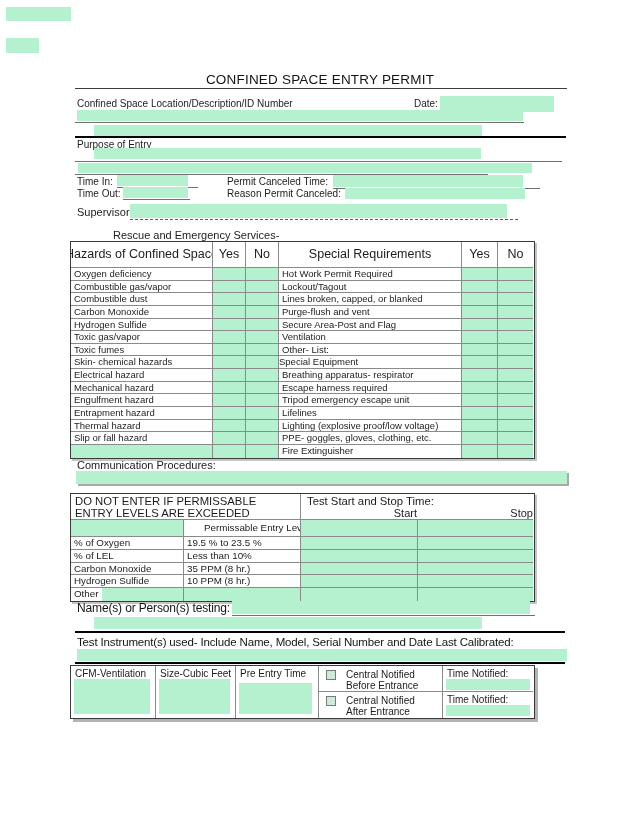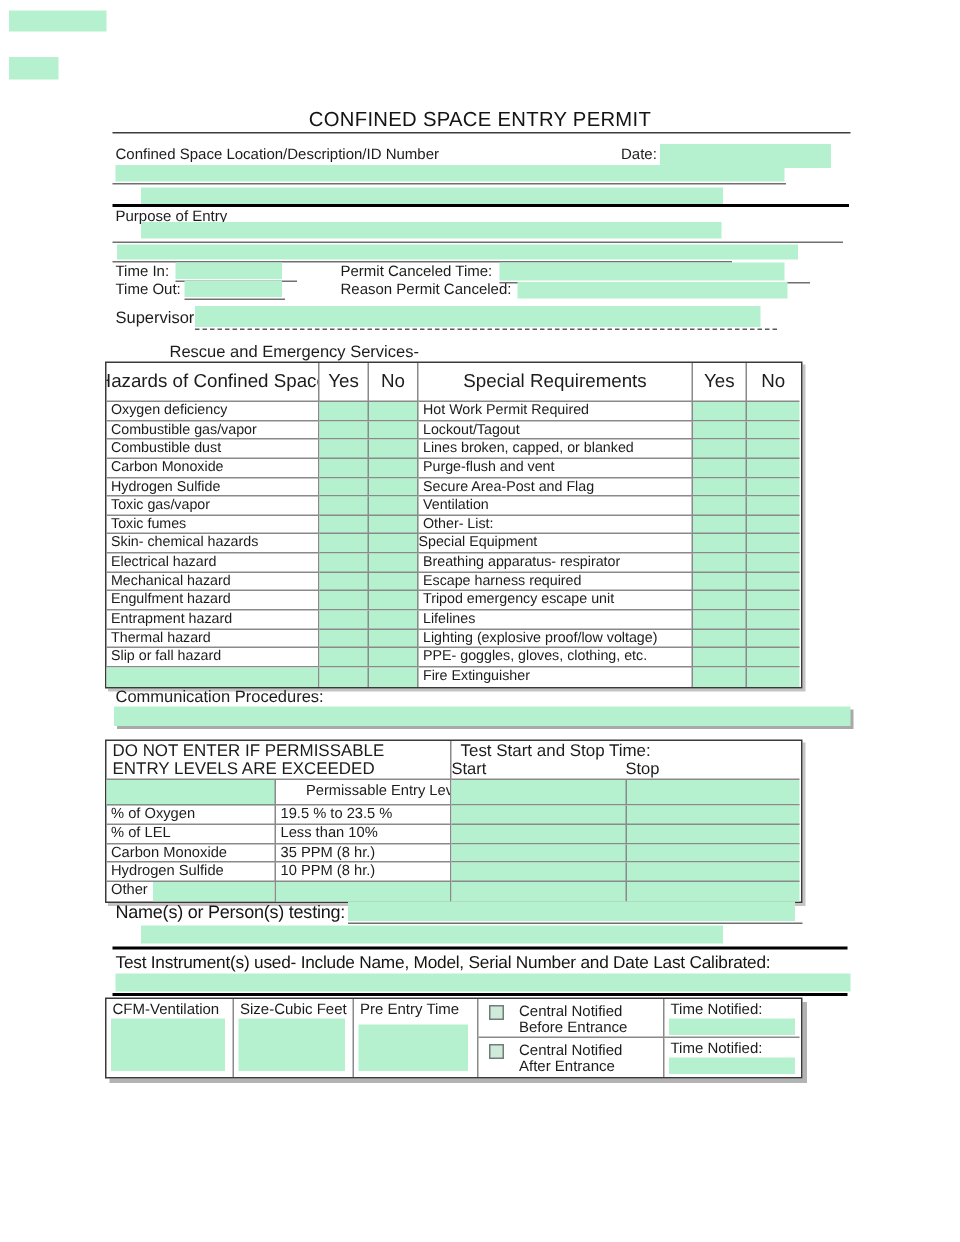--- a/index.html
+++ b/index.html
@@ -27,21 +27,21 @@
 
   #hazards-table{left:70px;top:241px;width:463px;
      grid-template-columns:142px 33px 33px 183px 36px 35px;
      grid-template-rows:26px repeat(15,12.65px);}
   #limits-table{left:70px;top:493px;width:463px;
      grid-template-columns:113px 117px 117px 115px;
      grid-template-rows:26px 17px repeat(5,12.8px);}
   #limits-table .warn{font-size:11.3px;line-height:11.5px;padding:2px 4px 0 4px;white-space:normal;}
   #limits-table .tst{font-size:11.3px;line-height:11.5px;padding:2px 0 0 6px;white-space:normal;}
   #limits-table .startstop{display:flex;font-size:11px;}
-  #limits-table .startstop span{flex:1;text-align:left;}
+  #limits-table .startstop span{flex:1;text-align:right;}
   .lvl{font-size:9.8px;}
 
   #notify-table{left:70px;top:665px;width:463px;
      grid-template-columns:85px 80px 83px 124px 90px;
      grid-template-rows:26px 26px;box-shadow:3px 3px 0 #b3b3b3;}
   #notify-table .cell{position:relative;border-right:1px solid #8a8a8a;font-size:10px;line-height:11px;}
   #notify-table .span2{grid-row:1 / span 2;}
   #notify-table .toprow{border-bottom:1px solid #8a8a8a;}
   #notify-table .head{padding:2px 0 0 4px;white-space:nowrap;overflow:hidden;}
   .fillbox{position:absolute;background:#b5f1ce;}

